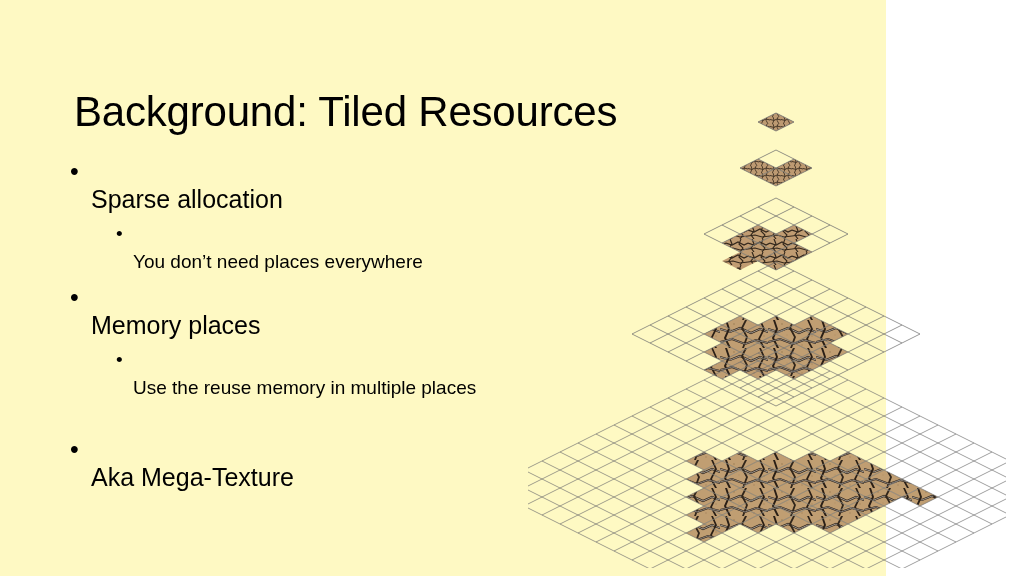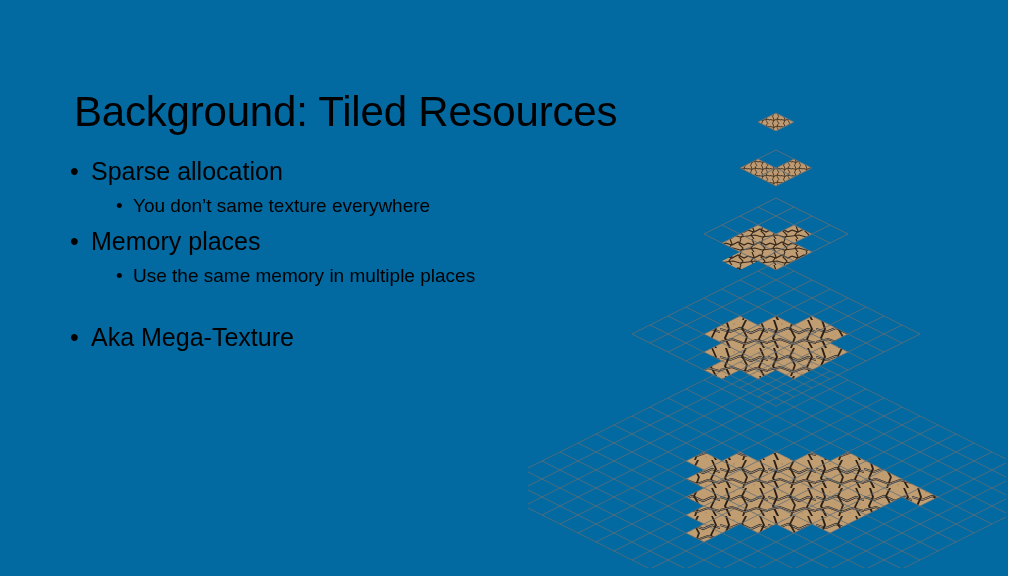--- a/index.html
+++ b/index.html
@@ -12,23 +12,23 @@
     height: 576px;
     position: relative;
     overflow: hidden;
     font-family: "Liberation Sans", sans-serif;
     color: #000000;
   }
 
   #slide {
     position: absolute;
     left: 0; top: 0;
-    width: 1008px;
+    width: 886px;
     height: 576px;
-    background: #0369a1;
+    background: #fef9c3;
   }
 
   
   #slide-title {
     position: absolute;
     left: 74px;
     top: 58px;
     width: 620px;
     font-size: 42px;
     font-weight: 400;
@@ -60,21 +60,21 @@
     font-size: 19px;
     line-height: 32px;
     margin-left: 46px;
   }
   .bullet-mark {
     flex: 0 0 auto;
     display: inline-block;
   }
   .bullet-lvl1 .bullet-mark { width: 21px; }
   .bullet-lvl2 .bullet-mark { width: 17px; }
-  .bullet-text { flex: 1 1 auto; white-space: nowrap; }
+  .bullet-text { flex: 1 1 auto; white-space: nowrap; margin-top: 28px; }
 
   .spacer-row { height: 26px; }
 
   
   #pyramid-figure {
     position: absolute;
     left: 528px;
     top: 96px;
     width: 478px;
     height: 472px;
@@ -88,29 +88,29 @@
 
   <h1 id="slide-title">Background: Tiled Resources</h1>
 
   <div id="body-list">
       <div class="bullet-row bullet-lvl1">
         <span class="bullet-mark">•</span>
         <span class="bullet-text">Sparse allocation</span>
       </div>
       <div class="bullet-row bullet-lvl2">
         <span class="bullet-mark">•</span>
-        <span class="bullet-text">You don’t same texture everywhere</span>
+        <span class="bullet-text">You don’t need places everywhere</span>
       </div>
       <div class="bullet-row bullet-lvl1">
         <span class="bullet-mark">•</span>
         <span class="bullet-text">Memory places</span>
       </div>
       <div class="bullet-row bullet-lvl2">
         <span class="bullet-mark">•</span>
-        <span class="bullet-text">Use the same memory in multiple places</span>
+        <span class="bullet-text">Use the reuse memory in multiple places</span>
       </div>
       <div class="spacer-row"></div>
       <div class="bullet-row bullet-lvl1">
         <span class="bullet-mark">•</span>
         <span class="bullet-text">Aka Mega-Texture</span>
       </div>
     </div>
 
   <div id="pyramid-figure">
     <svg id="pyramid-svg" viewBox="0 0 478 472" xmlns="http://www.w3.org/2000/svg">

